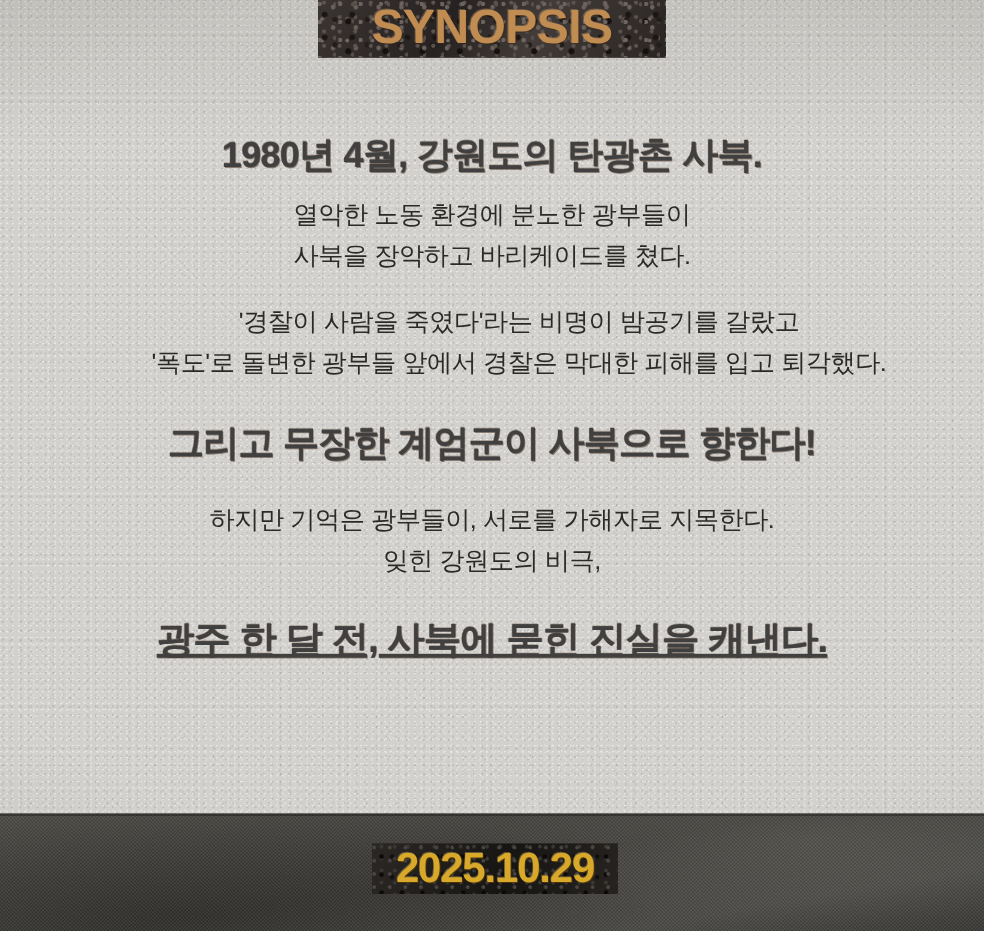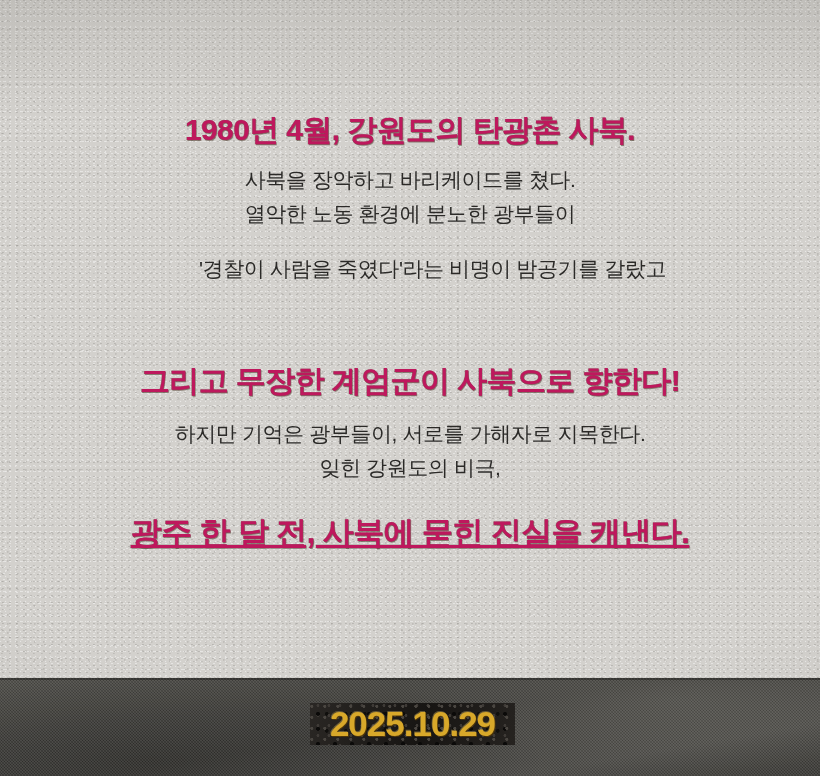--- a/index.html
+++ b/index.html
@@ -89,21 +89,21 @@
   
   #content {
     position: absolute;
     left: 0;
     right: 0;
     top: 0;
     text-align: center;
   }
 
   .headline {
-    color: #be185d;
+    color: #404040;
     font-family: "Liberation Sans", sans-serif;
     font-weight: bold;
     font-size: 30px;
     letter-spacing: -0.6px;
     line-height: 1.18;
     text-shadow:
       0.7px 0.7px 0 rgba(75,53,38,.55),
       -0.5px 0 0 rgba(75,53,38,.35),
       0 -0.5px 0 rgba(75,53,38,.30);
     white-space: nowrap;
@@ -121,21 +121,21 @@
     letter-spacing: -0.4px;
     line-height: 1.62;
     white-space: nowrap;
   }
 
   .blk { margin: 0; padding: 0; }
 
   #headline-1 { position: absolute; left: 0; right: 0; top: 112px; }
   #para-1     { position: absolute; left: 0; right: 0; top: 163px; }
   #para-2     { position: absolute; left: 0; right: 0; top: 252px; padding-left: 45px; }
-  #headline-2 { position: absolute; left: 0; right: 0; top: 352px; margin-top: 11px; }
+  #headline-2 { position: absolute; left: 0; right: 0; top: 352px; }
   #para-3     { position: absolute; left: 0; right: 0; top: 417px; }
   #headline-3 { position: absolute; left: 0; right: 0; top: 515px; }
 
   
   #date-band {
     position: absolute;
     left: 0;
     right: 0;
     top: 678px;
     height: 98px;
@@ -188,34 +188,38 @@
   }
 </style>
 </head>
 <body>
 
 <div id="page">
 
   <div id="paper-grain"></div>
   <div id="paper-vignette"></div>
 
+  <div id="synopsis-banner">
+    <div id="synopsis-title">SYNOPSIS</div>
+  </div>
 
   <div id="content">
 
     <div id="headline-1">
       <p class="blk headline">1980년 4월, 강원도의 탄광촌 사북.</p>
     </div>
 
     <div id="para-1">
+      <p class="blk body-text">열악한 노동 환경에 분노한 광부들이</p>
       <p class="blk body-text">사북을 장악하고 바리케이드를 쳤다.</p>
-      <p class="blk body-text">열악한 노동 환경에 분노한 광부들이</p>
     </div>
 
     <div id="para-2">
       <p class="blk body-text">'경찰이 사람을 죽였다'라는 비명이 밤공기를 갈랐고</p>
+      <p class="blk body-text">'폭도'로 돌변한 광부들 앞에서 경찰은 막대한 피해를 입고 퇴각했다.</p>
     </div>
 
     <div id="headline-2">
       <p class="blk headline">그리고 무장한 계엄군이 사북으로 향한다!</p>
     </div>
 
     <div id="para-3">
       <p class="blk body-text">하지만 기억은 광부들이, 서로를 가해자로 지목한다.</p>
       <p class="blk body-text">잊힌 강원도의 비극,</p>
     </div>

